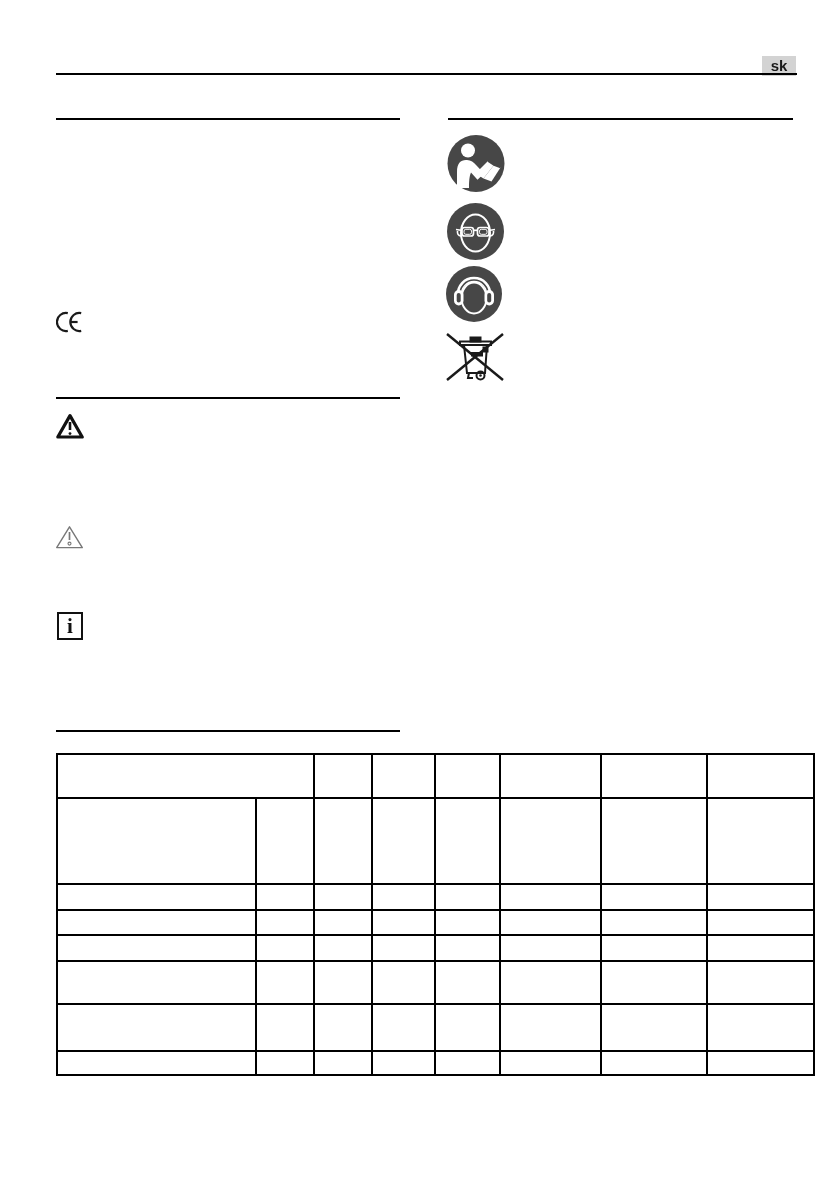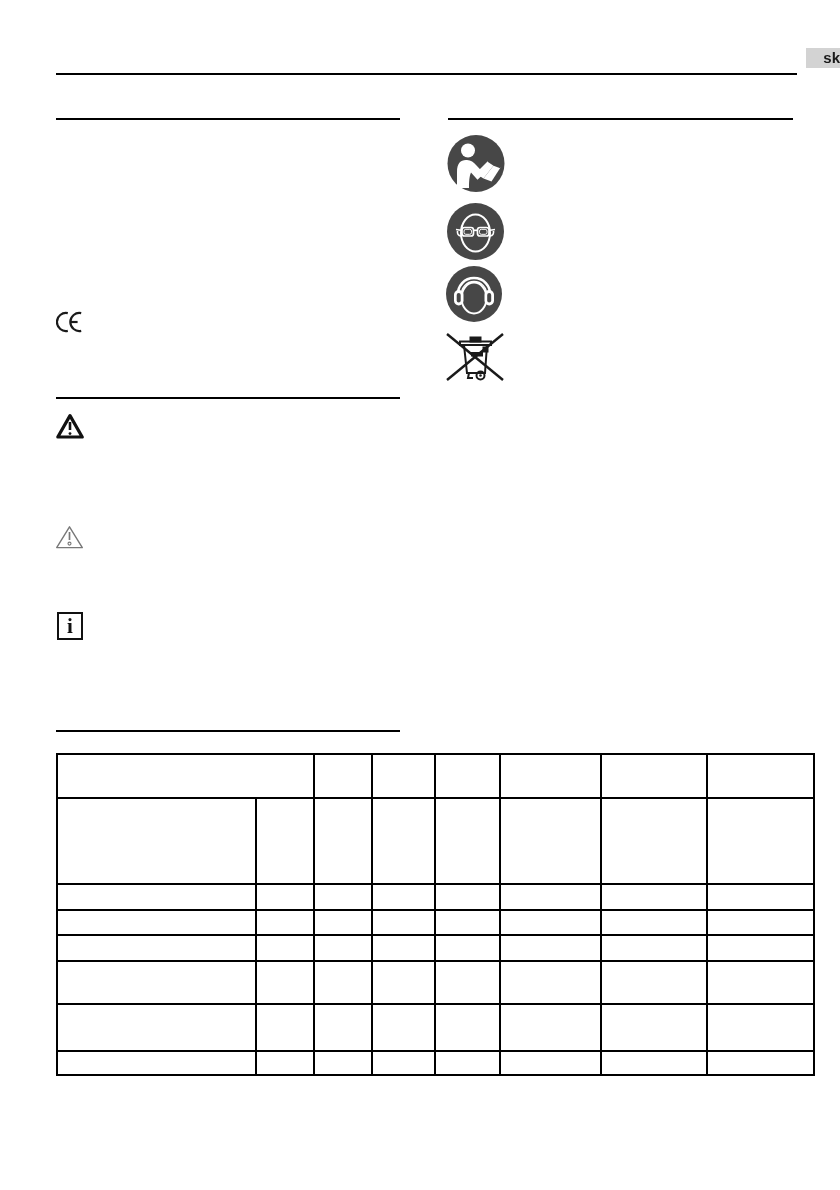--- a/index.html
+++ b/index.html
@@ -5,25 +5,24 @@
   html,body{margin:0;padding:0;background:#ffffff;}
   #page{
     position:relative;
     width:840px;height:1190px;
     background:#ffffff;
     font-family:"Liberation Sans", sans-serif;
     overflow:hidden;
   }
   .rule{position:absolute;background:#000;height:2px;}
   #lang-badge{
-    position:absolute;left:762px;top:48px;width:34px;height:20px;
+    position:absolute;left:762px;top:56px;width:34px;height:20px;
     background:#d3d3d3;color:#1a1a1a;
-    font-weight:bold;font-size:15px;line-height:20px;text-align:right;
+    font-weight:bold;font-size:15px;line-height:20px;text-align:center;
     font-family:"Liberation Sans", sans-serif;
-    margin-left:44px;
   }
   .abs{position:absolute;}
   #info-box{
     position:absolute;left:57px;top:612px;width:22px;height:24px;
     border:2px solid #111;
     color:#111;text-align:center;
     font-family:"Liberation Serif", serif;
     font-weight:bold;font-size:21px;line-height:24px;
   }
   table.data-table{

